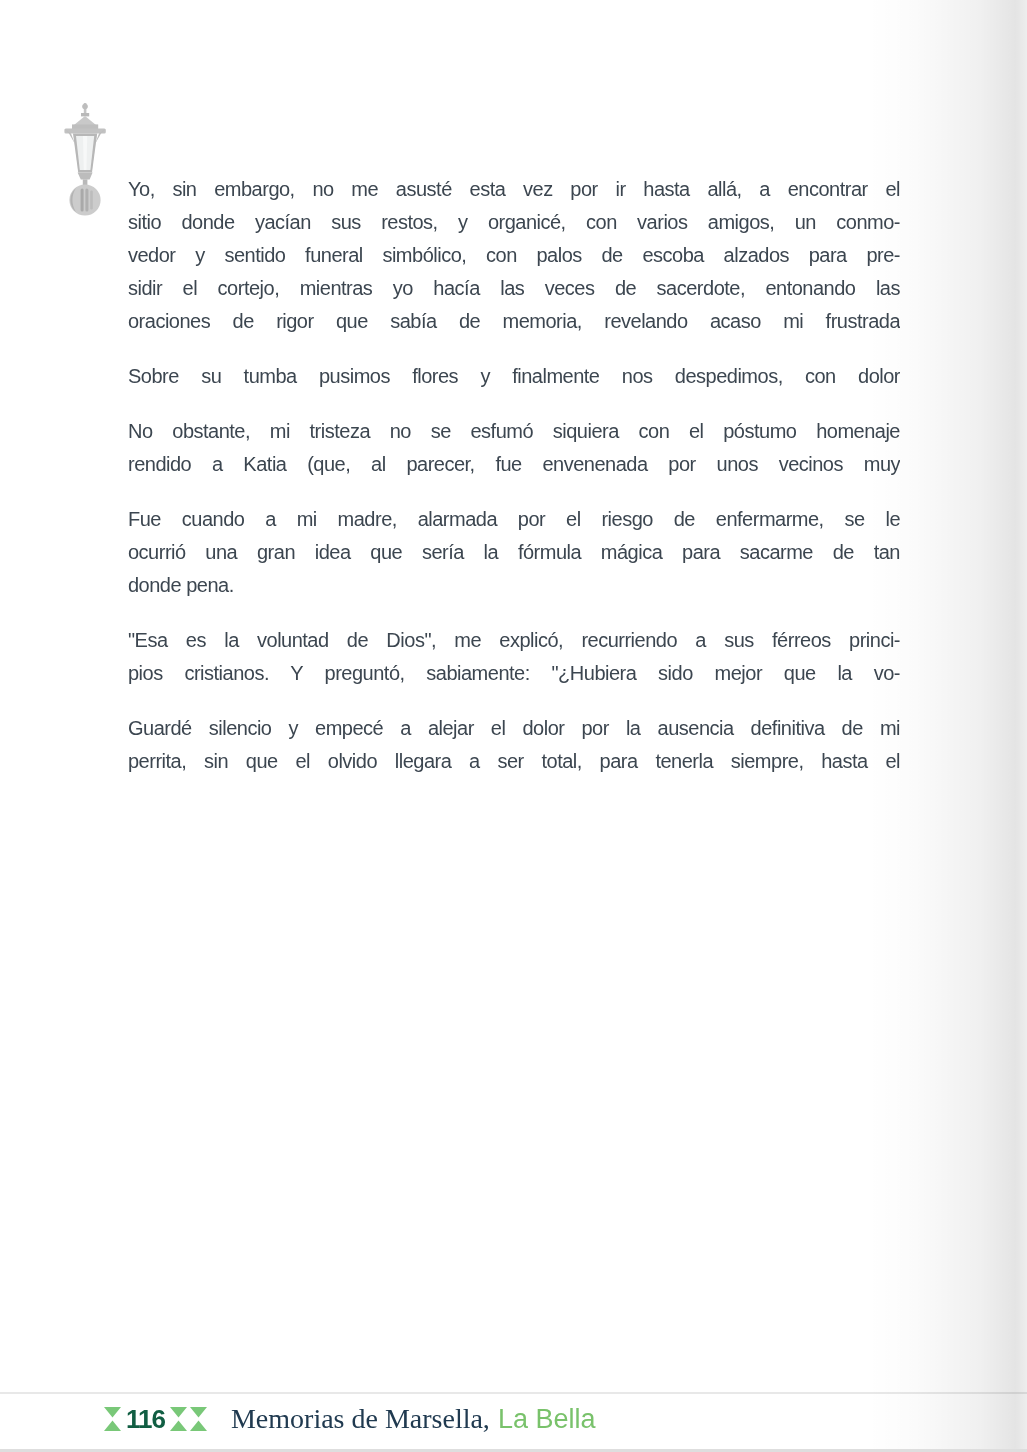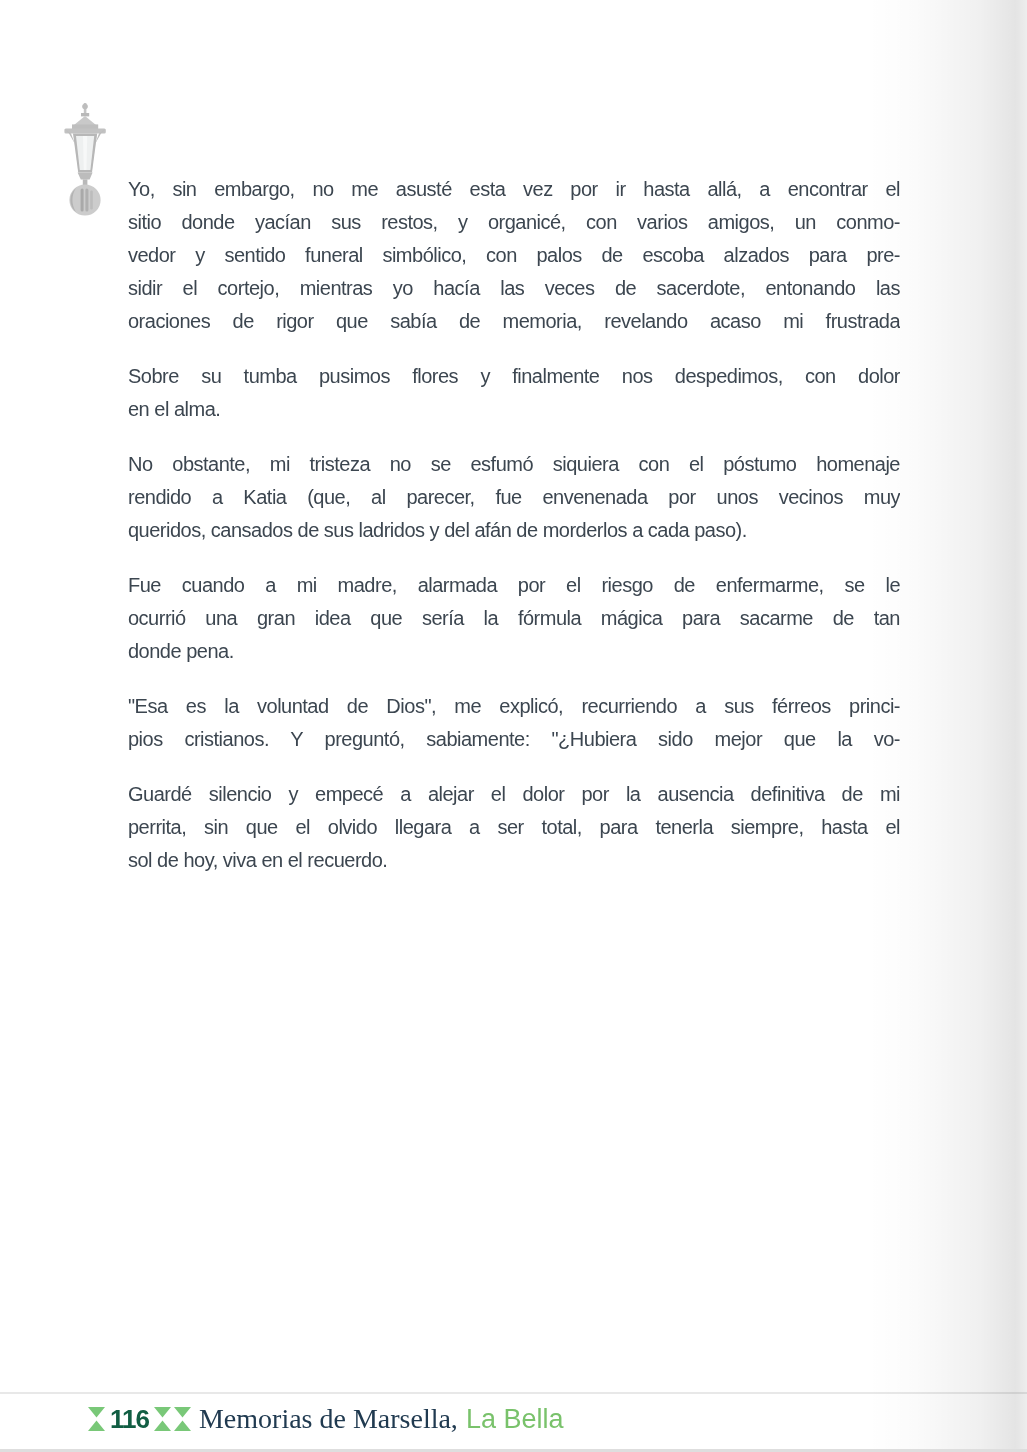--- a/index.html
+++ b/index.html
@@ -25,33 +25,33 @@
     display:block;height:33px;overflow:hidden;
     text-align:justify;text-align-last:justify;
   }
   .ln.last{text-align-last:left;}
   
   .footer-rule{
     position:absolute;left:0;top:1392px;width:1027px;height:2px;
     background:var(--divider,#e8e8e8);
   }
   .footer-row{
-    position:absolute;left:88px;top:1398px;height:42px;
+    position:absolute;left:104px;top:1398px;height:42px;
     display:flex;align-items:center;
   }
   .marks{display:flex;align-items:center;gap:3px;}
   .hg{display:block;}
   .pnum{
     font-weight:700;font-size:26px;letter-spacing:-1px;
     color:var(--page-number,#115e43);
     font-family:"Liberation Sans",sans-serif;
     padding:0 2px;
   }
   .book-title{
-    margin-left:8px;
+    margin-left:24px;
     font-family:"Liberation Serif",serif;
     font-size:28px;
     color:var(--footer-title,#203a50);
     white-space:nowrap;
   }
   .book-title .hl{
     font-family:"Liberation Sans",sans-serif;
     font-size:27px;
     color:var(--footer-highlight,#79c26b);
     margin-left:8px;
@@ -105,40 +105,37 @@
   <main class="text-col">
     <p>
       <span class="ln">Yo, sin embargo, no me asusté esta vez por ir hasta allá, a encontrar el</span>
       <span class="ln">sitio donde yacían sus restos, y organicé, con varios amigos, un conmo-</span>
       <span class="ln">vedor y sentido funeral simbólico, con palos de escoba alzados para pre-</span>
       <span class="ln">sidir el cortejo, mientras yo hacía las veces de sacerdote, entonando las</span>
       <span class="ln">oraciones de rigor que sabía de memoria, revelando acaso mi frustrada</span>
     </p>
     <p>
       <span class="ln">Sobre su tumba pusimos flores y finalmente nos despedimos, con dolor</span>
-      <span class="ln last">en el alma.</span>
     </p>
     <p>
       <span class="ln">No obstante, mi tristeza no se esfumó siquiera con el póstumo homenaje</span>
       <span class="ln">rendido a Katia (que, al parecer, fue envenenada por unos vecinos muy</span>
-      <span class="ln last">queridos, cansados de sus ladridos y del afán de morderlos a cada paso).</span>
     </p>
     <p>
       <span class="ln">Fue cuando a mi madre, alarmada por el riesgo de enfermarme, se le</span>
       <span class="ln">ocurrió una gran idea que sería la fórmula mágica para sacarme de tan</span>
       <span class="ln last">donde pena.</span>
     </p>
     <p>
       <span class="ln">"Esa es la voluntad de Dios", me explicó, recurriendo a sus férreos princi-</span>
       <span class="ln">pios cristianos. Y preguntó, sabiamente: "¿Hubiera sido mejor que la vo-</span>
     </p>
     <p>
       <span class="ln">Guardé silencio y empecé a alejar el dolor por la ausencia definitiva de mi</span>
       <span class="ln">perrita, sin que el olvido llegara a ser total, para tenerla siempre, hasta el</span>
-      <span class="ln last">sol de hoy, viva en el recuerdo.</span>
     </p>
   </main>
 
   <div class="footer-rule"></div>
   <footer class="footer-row">
     <span class="marks">
       <svg class="hg" width="17" height="24" viewBox="0 0 17 24">
         <polygon points="0,0 17,0 8.5,10.6" fill="#79c878"></polygon>
         <polygon points="8.5,13.4 0,24 17,24" fill="#79c878"></polygon>
       </svg>

